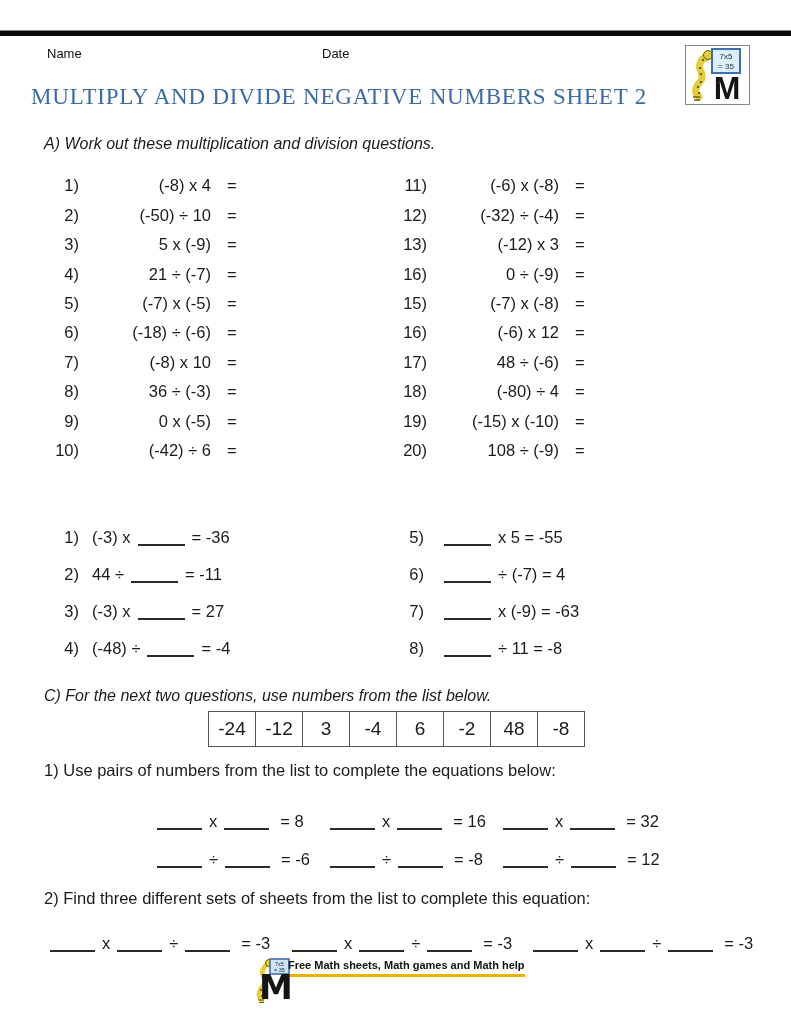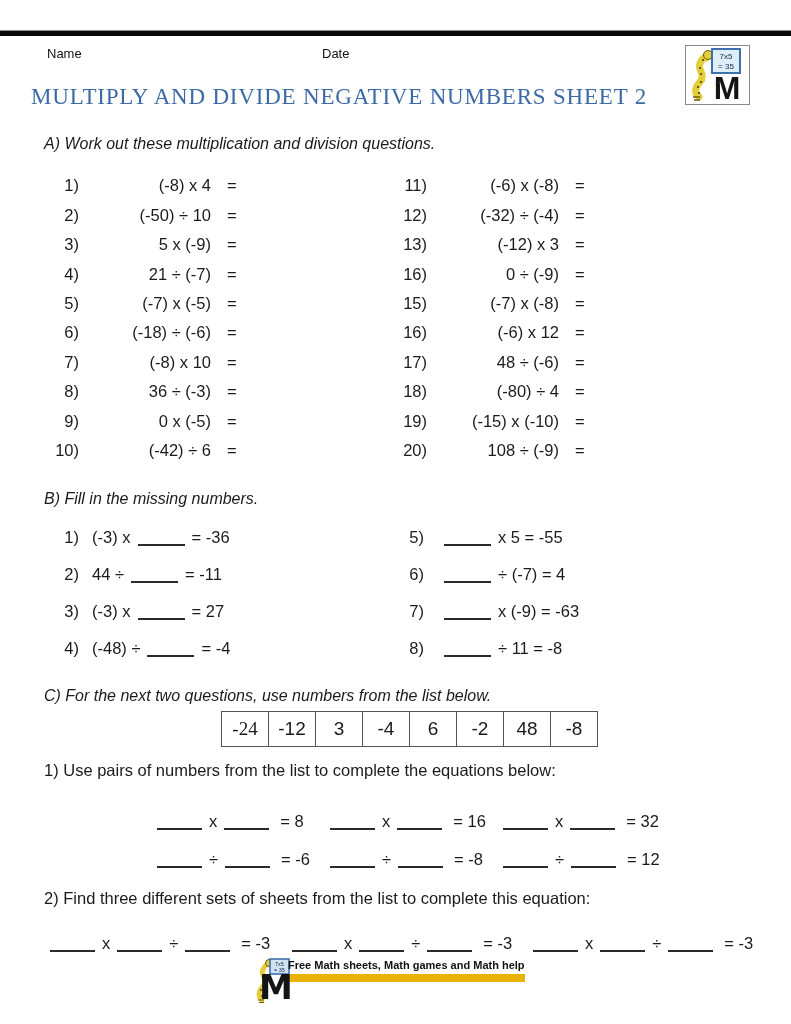--- a/index.html
+++ b/index.html
@@ -28,37 +28,37 @@
 
   .bcol{position:absolute;top:519px;}
   .bcol-left{left:53px;} .bcol-right{left:398px;}
   .brow{display:flex;align-items:center;height:37px;font-size:16.5px;}
   .bnum{width:26px;text-align:right;flex:none;margin-right:13px;}
   .blank{display:inline-block;width:47px;height:15px;border-bottom:2px solid #2a2a2a;margin:0 7px;flex:none;}
 
   .number-strip{position:absolute;left:205px;top:711px;display:flex;}
   .ncell{width:46px;height:34px;border:1px solid #555;margin-left:-1px;display:flex;
          align-items:center;justify-content:center;font-size:19px;}
-  .ncell:first-child{margin-left:16px;font-family:Liberation Serif, serif;}
+  .ncell:first-child{margin-left:3px;}
 
   .qtext{position:absolute;left:44px;font-size:16.5px;white-space:nowrap;text-align:right;}
   .q1-text{top:761px;} .q2-text{top:889px;}
   .qtext .it{}
 
   .erow{position:absolute;left:0;top:0;width:791px;height:30px;}
   .erow-1{top:806px;} .erow-2{top:844px;} .erow-3{top:928px;}
   .egroup{position:absolute;display:flex;align-items:center;height:30px;font-size:16.5px;}
   .egroup .blank{width:45px;margin:0 5px;}
   .eop{margin:0 2px;}
   .eres{margin-left:6px;white-space:nowrap;}
 
   .footer{position:absolute;left:0;top:956px;width:791px;height:64px;}
   .footer-logo{position:absolute;left:253px;top:2px;}
   .footer-tagline{position:absolute;left:288px;top:3px;font-size:11px;font-weight:700;color:#111;
-                  border-bottom:8px solid #eab308;padding-bottom:3px;white-space:nowrap;}
+                  border-bottom:3px solid #eab308;padding-bottom:3px;white-space:nowrap;}
   .footer-site{position:absolute;left:259px;top:14px;display:flex;align-items:baseline;}
   .footer-site-m{font-size:34px;line-height:1;font-weight:900;color:#141414;font-family:"DejaVu Sans",sans-serif;}
   .footer-site-rest{font-size:20px;font-weight:700;letter-spacing:1px;color:#fff;font-family:"DejaVu Sans",sans-serif;
       text-shadow:-1.2px -1.2px 0 #222,1.2px -1.2px 0 #222,-1.2px 1.2px 0 #222,1.2px 1.2px 0 #222,0 1.5px 0 #222;}
 </style>
 </head>
 <body>
 
 <div class="page">
 
@@ -189,21 +189,20 @@
         <span class="qexpr">(-15) x (-10)</span>
         <span class="qeq">=</span>
       </div>
     <div class="qrow">
         <span class="qnum">20)</span>
         <span class="qexpr">108 ÷ (-9)</span>
         <span class="qeq">=</span>
       </div>
   </div>
 
-  <div class="sec-heading sec-b-heading">B) Fill in the missing numbers.</div>
 
   <div class="bcol bcol-left">
     <div class="brow">
         <span class="bnum">1)</span>
         <span>(-3) x</span>
         <span class="blank"></span>
         <span>= -36</span>
       </div>
     <div class="brow">
         <span class="bnum">2)</span>

